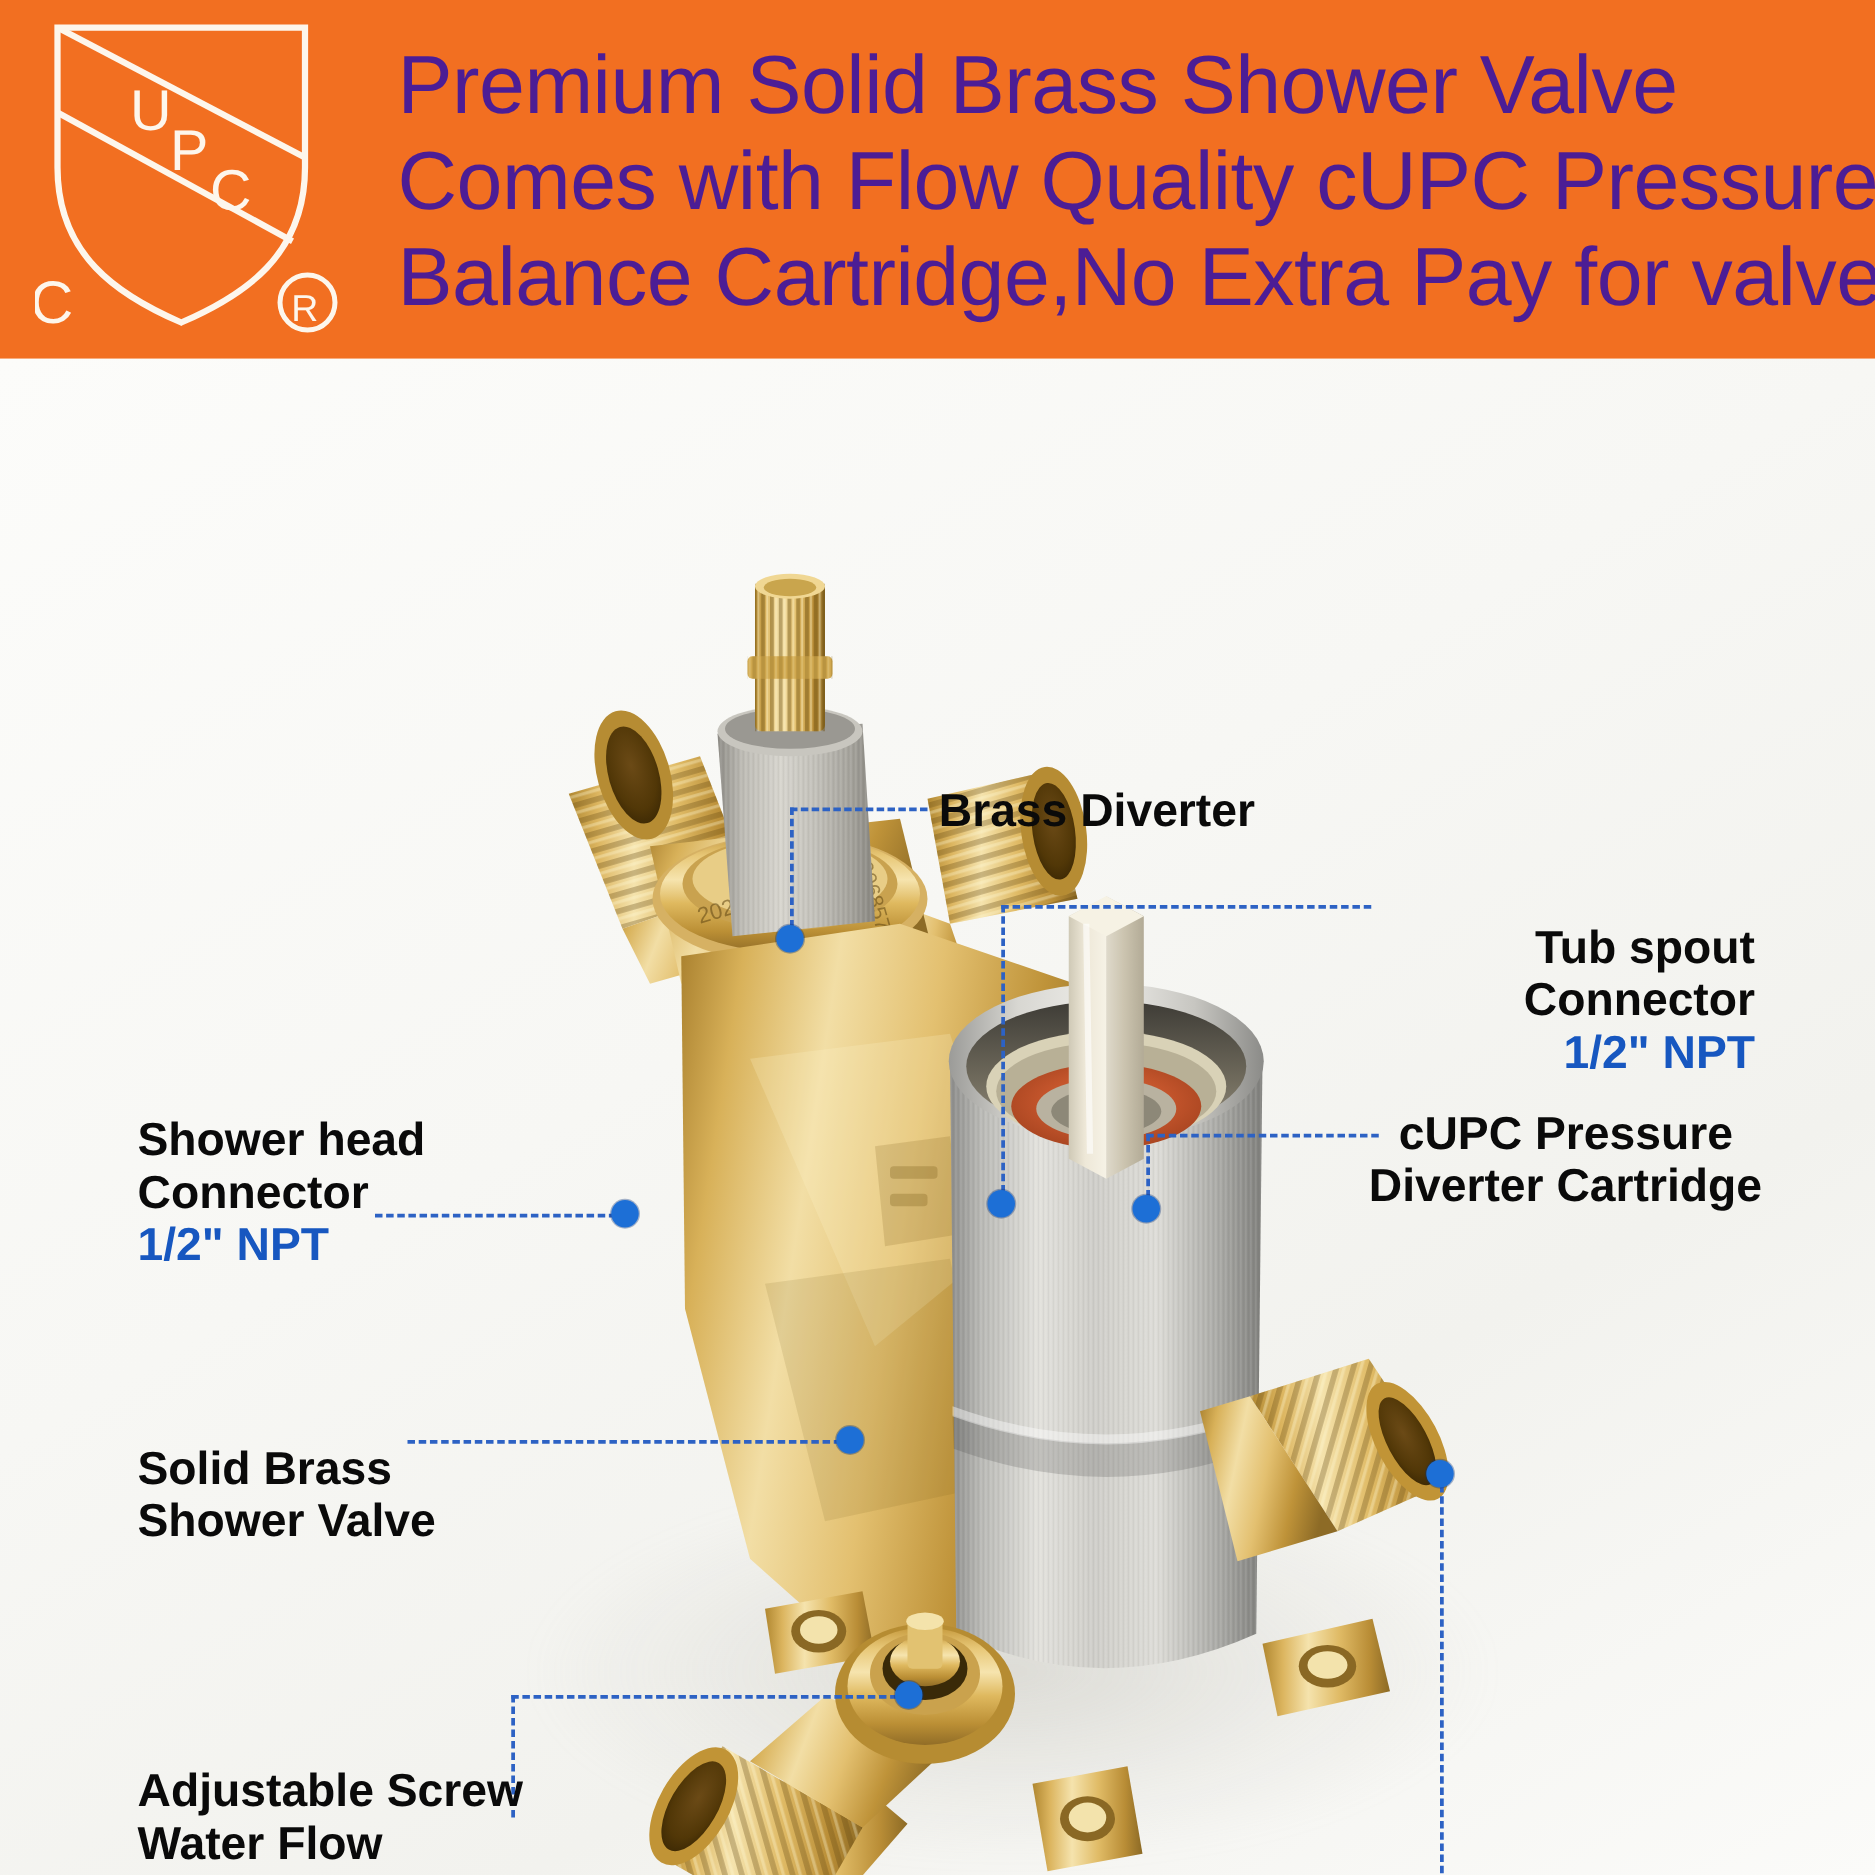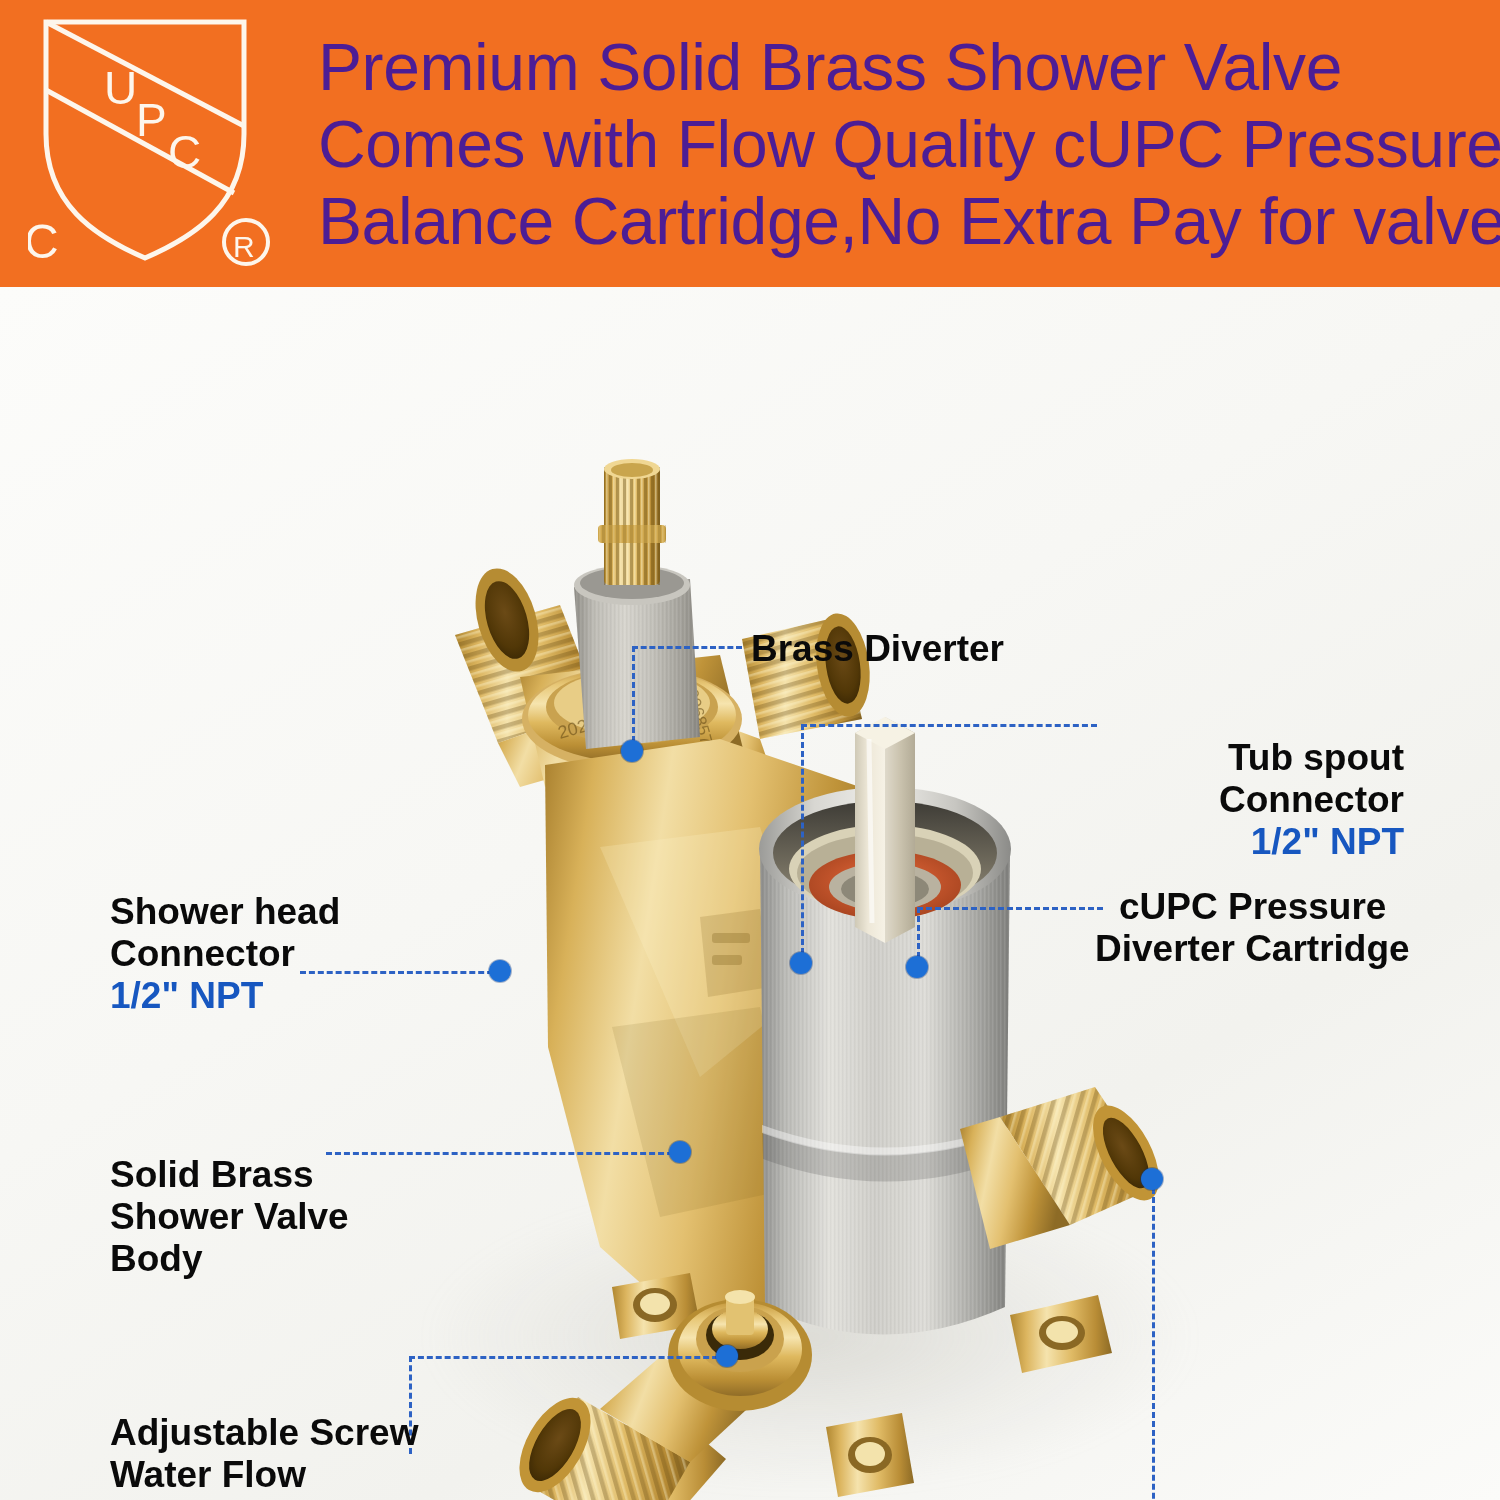--- a/index.html
+++ b/index.html
@@ -362,21 +362,20 @@
 
   <div class="label" style="left:110px; top:604px; font-size:37px;">
     <span class="ln">Shower head</span>
     <span class="ln">Connector</span>
     <span class="npt">1/2" NPT</span>
   </div>
 
   <div class="label" style="left:110px; top:846px; font-size:37px;margin-top:21px;">
     <span class="ln">Solid Brass</span>
     <span class="ln">Shower Valve</span>
-    <span class="ln">Body</span>
   </div>
 
   <div class="label" style="left:110px; top:1125px; font-size:37px;">
     <span class="ln">Adjustable Screw</span>
     <span class="ln">Water Flow</span>
   </div>
 
 </div>
 
 </body></html>

